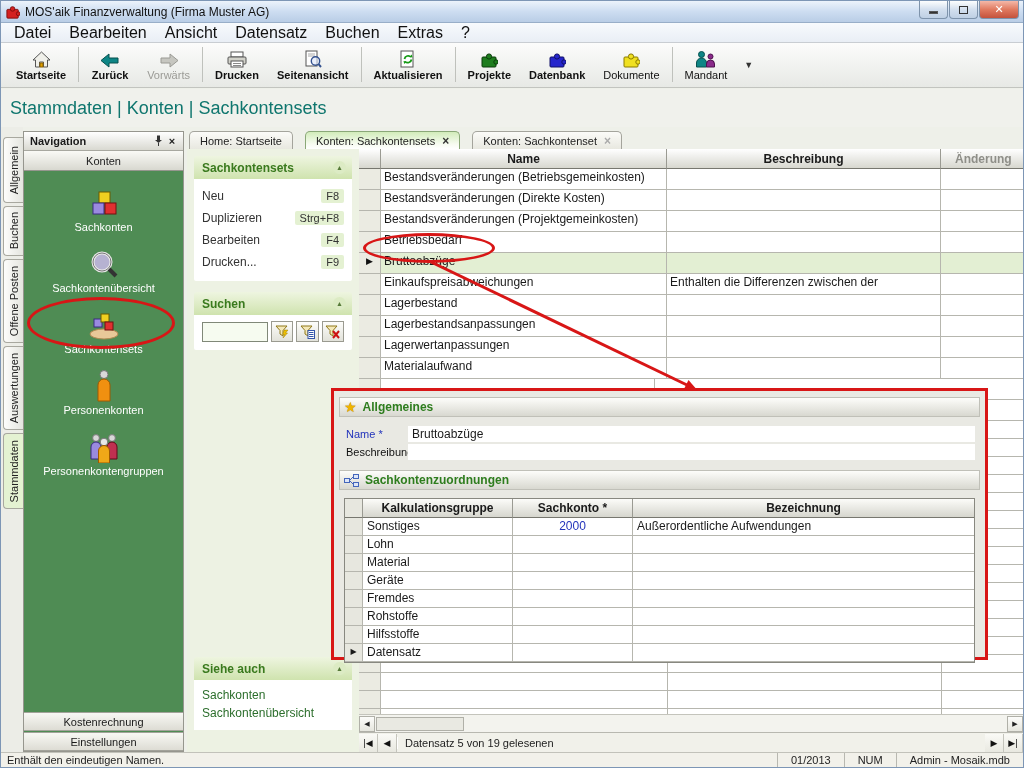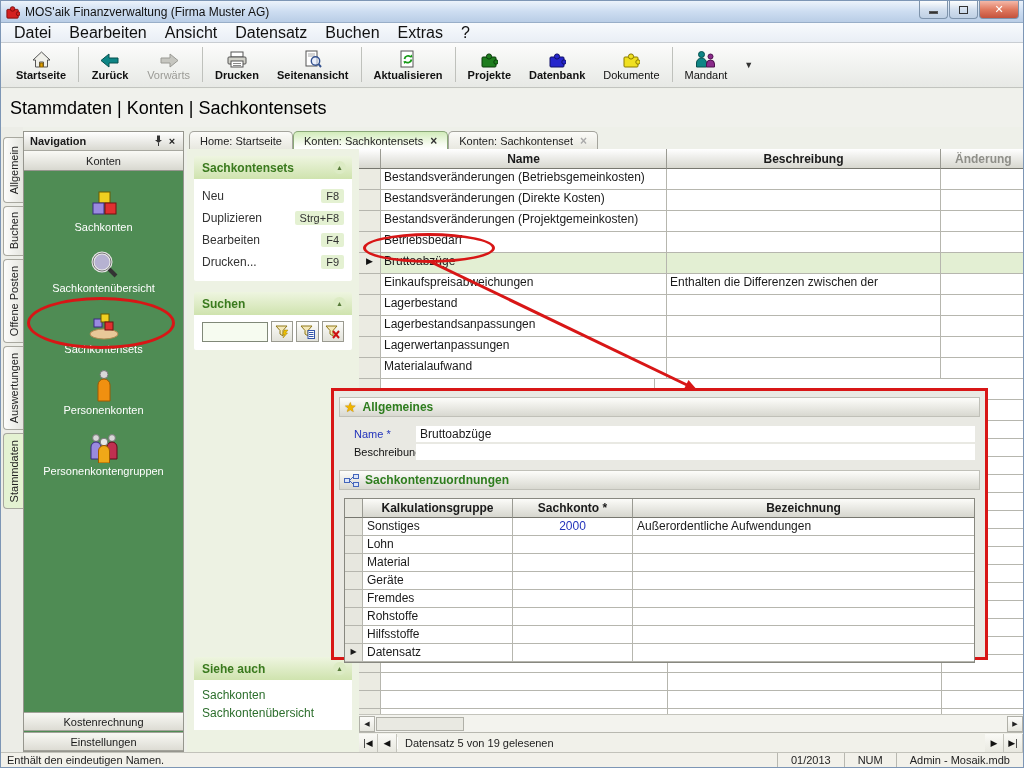--- a/index.html
+++ b/index.html
@@ -31,21 +31,21 @@
   .tb-btn { display:flex; flex-direction:column; align-items:center; justify-content:center; padding:1px 9px; min-width:56px; }
   .tb-btn .ticon { height:20px; display:flex; align-items:flex-end; justify-content:center; }
   .tb-btn .tlabel { font-size:11px; font-weight:bold; color:#111; margin-top:1px; white-space:nowrap; }
   .tb-btn.plain .tlabel { font-weight:normal; }
   .tb-btn.disabled .tlabel { color:#9b9b96; font-weight:normal; }
   .tb-sep { width:1px; background:#bfc1bc; margin:2px 3px; }
   .tb-drop { display:flex; align-items:center; font-size:9px; color:#333; padding:0 8px; }
 
   
   .breadcrumb { position:absolute; left:0; top:88px; width:100%; height:38px; background:#f0f1ec;
-    display:flex; align-items:center; padding-left:9px; font-size:18px; color:#000000; }
+    display:flex; align-items:center; padding-left:9px; font-size:18px; color:#0f766e; }
 
   
   .vstrip { position:absolute; left:0; top:126px; width:22px; bottom:15px; background:#ecede7; }
   .vtab { width:20px; margin:0 0 3px 2px; border:1px solid #a8a89f; border-right:none; border-radius:0;
     background:linear-gradient(to right,#fdfdfb,#e4e5df); display:flex; align-items:center; justify-content:center; }
   .vtab span { writing-mode:vertical-rl; transform:rotate(180deg); font-size:11px; color:#222; border-radius:0 4px 4px 0; }
   .vtab { border-radius:4px 0 0 4px; }
   .vtab.active { background:#e4f2d2; }
 
   
@@ -59,21 +59,21 @@
   .nav-items { position:absolute; left:0; right:0; top:40px; bottom:41px; overflow:hidden; }
   .nav-item { margin-top:15px; display:flex; flex-direction:column; align-items:center; }
   .nav-item .nicon { height:32px; display:flex; align-items:center; justify-content:center; }
   .nav-item .nlabel { color:#fff; font-size:11px; margin-top:2px; }
   .nav-bottom { position:absolute; left:0; right:0; bottom:0; }
   .nav-bbtn { height:19px; margin-top:1px; background:linear-gradient(#f8f8f4,#dddcd4); border:1px solid #a2a29a;
     border-left:none; border-right:none; display:flex; align-items:center; justify-content:center; font-size:11px; }
 
   
   .doc-tabs { position:absolute; left:188px; top:130px; height:18px; display:flex; }
-  .dtab { height:18px; padding:0 10px; margin-right:0; border:1px solid #a4a49c; border-bottom:none;
+  .dtab { height:18px; padding:0 10px; margin-right:12px; border:1px solid #a4a49c; border-bottom:none;
     border-radius:5px 5px 0 0; background:linear-gradient(#fbfbf8,#e8e8e0); display:flex; align-items:center; font-size:11px; color:#222; }
   .dtab.active { background:linear-gradient(#d2ecba,#f6fbf0 70%,#ffffff); border-color:#8aa878; }
   .dtab .x { margin-left:7px; font-weight:bold; color:#333; font-size:12px; line-height:10px; }
   .dtab .x.dim { color:#aaa; }
 
   
   .taskpanel { position:absolute; left:186px; top:148px; width:172px; bottom:15px; background:#edf2e3; padding:7px 7px 0 7px; }
   .card { margin-bottom:11px; }
   .card-header { height:23px; border-radius:3px 3px 0 0; background:linear-gradient(#eef5e0,#cfe3ae);
     display:flex; align-items:center; padding:0 6px 0 8px; font-weight:bold; font-size:12px; color:#3a7a1e; }
@@ -132,21 +132,21 @@
   .statusbar .msg { padding-left:6px; flex:1; }
   .sseg { border-left:1px solid #b8b8b0; padding:0 13px; height:100%; display:flex; align-items:center; }
 
   
   .overlay { position:absolute; left:330px; top:387px; width:657px; height:272px; border:3px solid #d81616;
     background:#e9e9e3; z-index:30; }
   .sec-header { height:20px; margin:6px 5px 0 5px; background:linear-gradient(#fdfdfa,#d8d8d0); border:1px solid #c0c0b8;
     display:flex; align-items:center; padding-left:4px; font-weight:bold; font-size:12px; color:#2e7d1e; }
   .sec-header .hicon { margin-right:6px; display:flex; align-items:center; }
   .star { color:#f0b400; font-size:14px; text-shadow:0 0 1px #906000; }
-  .fieldrow { display:flex; align-items:center; height:17px; margin:0 10px 1px 20px; }
+  .fieldrow { display:flex; align-items:center; height:17px; margin:0 10px 1px 12px; }
   .fieldrow .flabel { width:62px; font-size:11px; color:#111; }
   .fieldrow .flabel.req { color:#2233bb; }
   .fieldrow .fvalue { flex:1; height:16px; background:#fff; font-size:12px; padding:0 4px; line-height:16px; }
   .dtable { margin:8px 10px 0 10px; border:1px solid #88888o; border:1px solid #888880; background:#fff; }
   .dt-head { display:flex; height:19px; }
   .dthcell { border-right:1px solid #9a9a92; border-bottom:1px solid #77776f; background:linear-gradient(#fcfcf9,#d6d6ce);
     font-weight:bold; font-size:12px; display:flex; align-items:center; justify-content:center; }
   .dt-row { display:flex; height:18px;justify-content:flex-end; }
   .dtcell { border-right:1px solid #b6b6ae; border-bottom:1px solid #b6b6ae; font-size:12px; padding:1px 4px; white-space:nowrap; overflow:hidden; }
   .dtcell.sel, .dthcell.sel { width:18px; background:#e7e7df; padding:0; text-align:center; font-size:8px; line-height:16px; }

